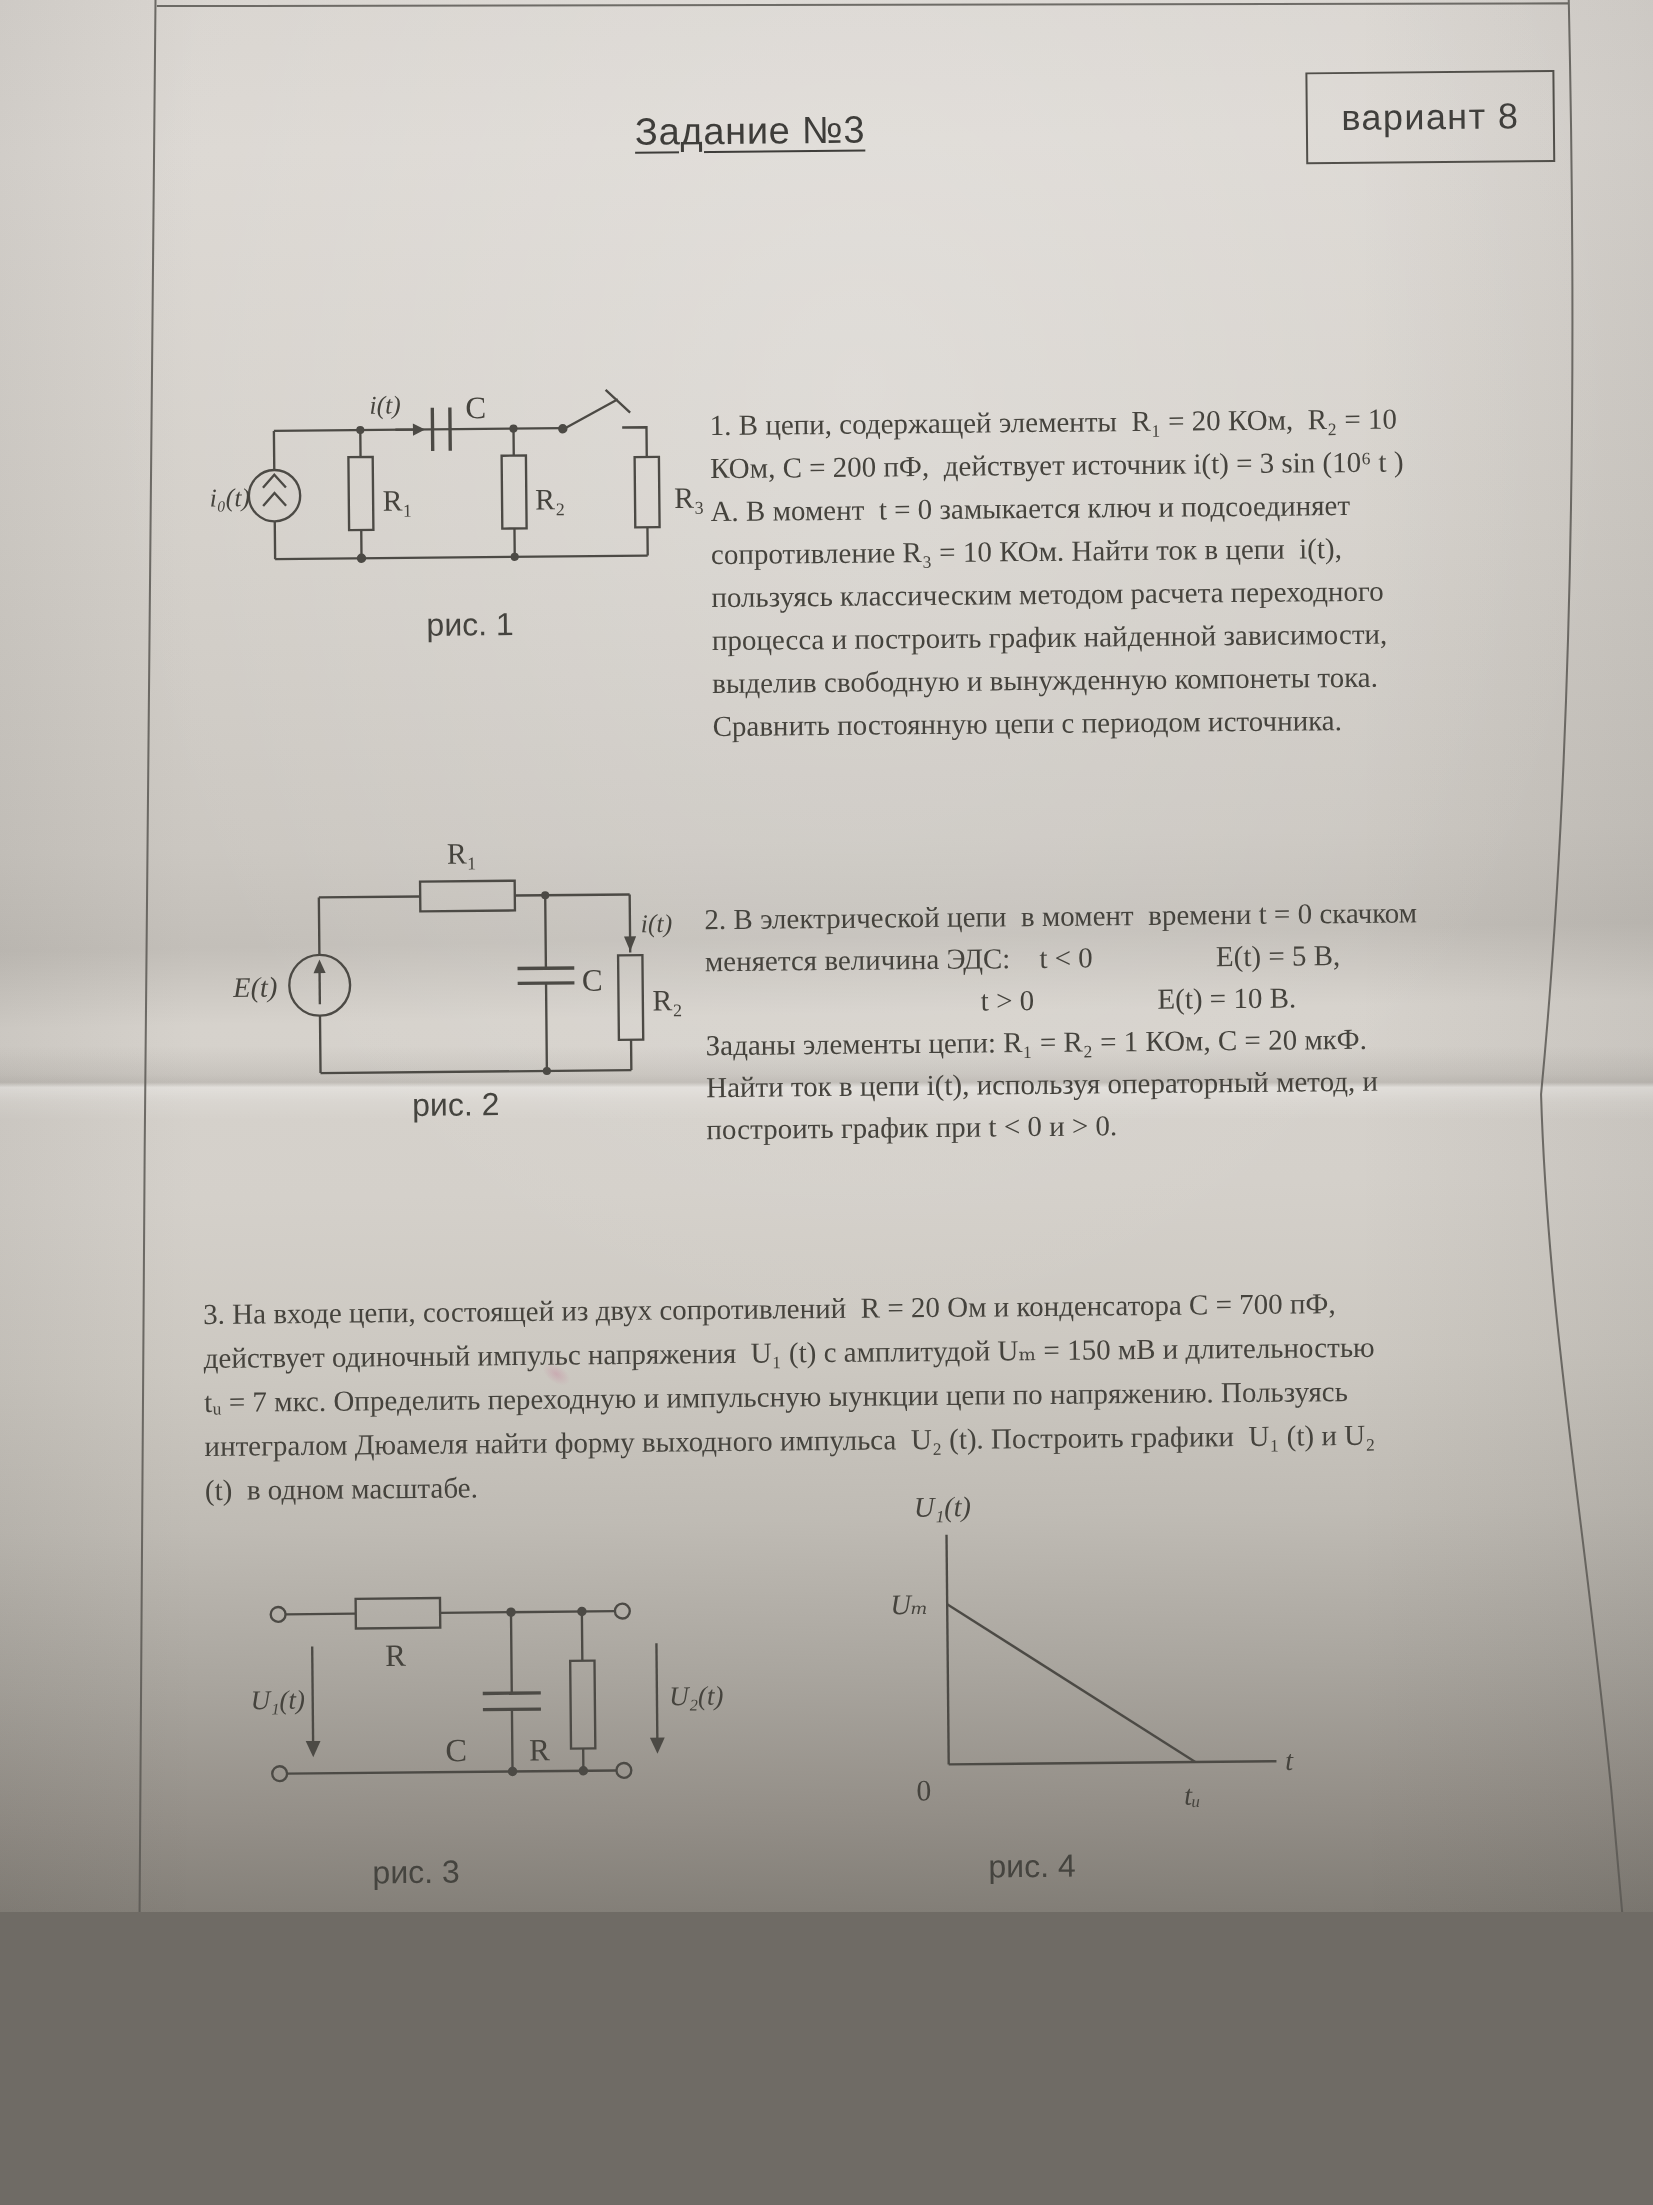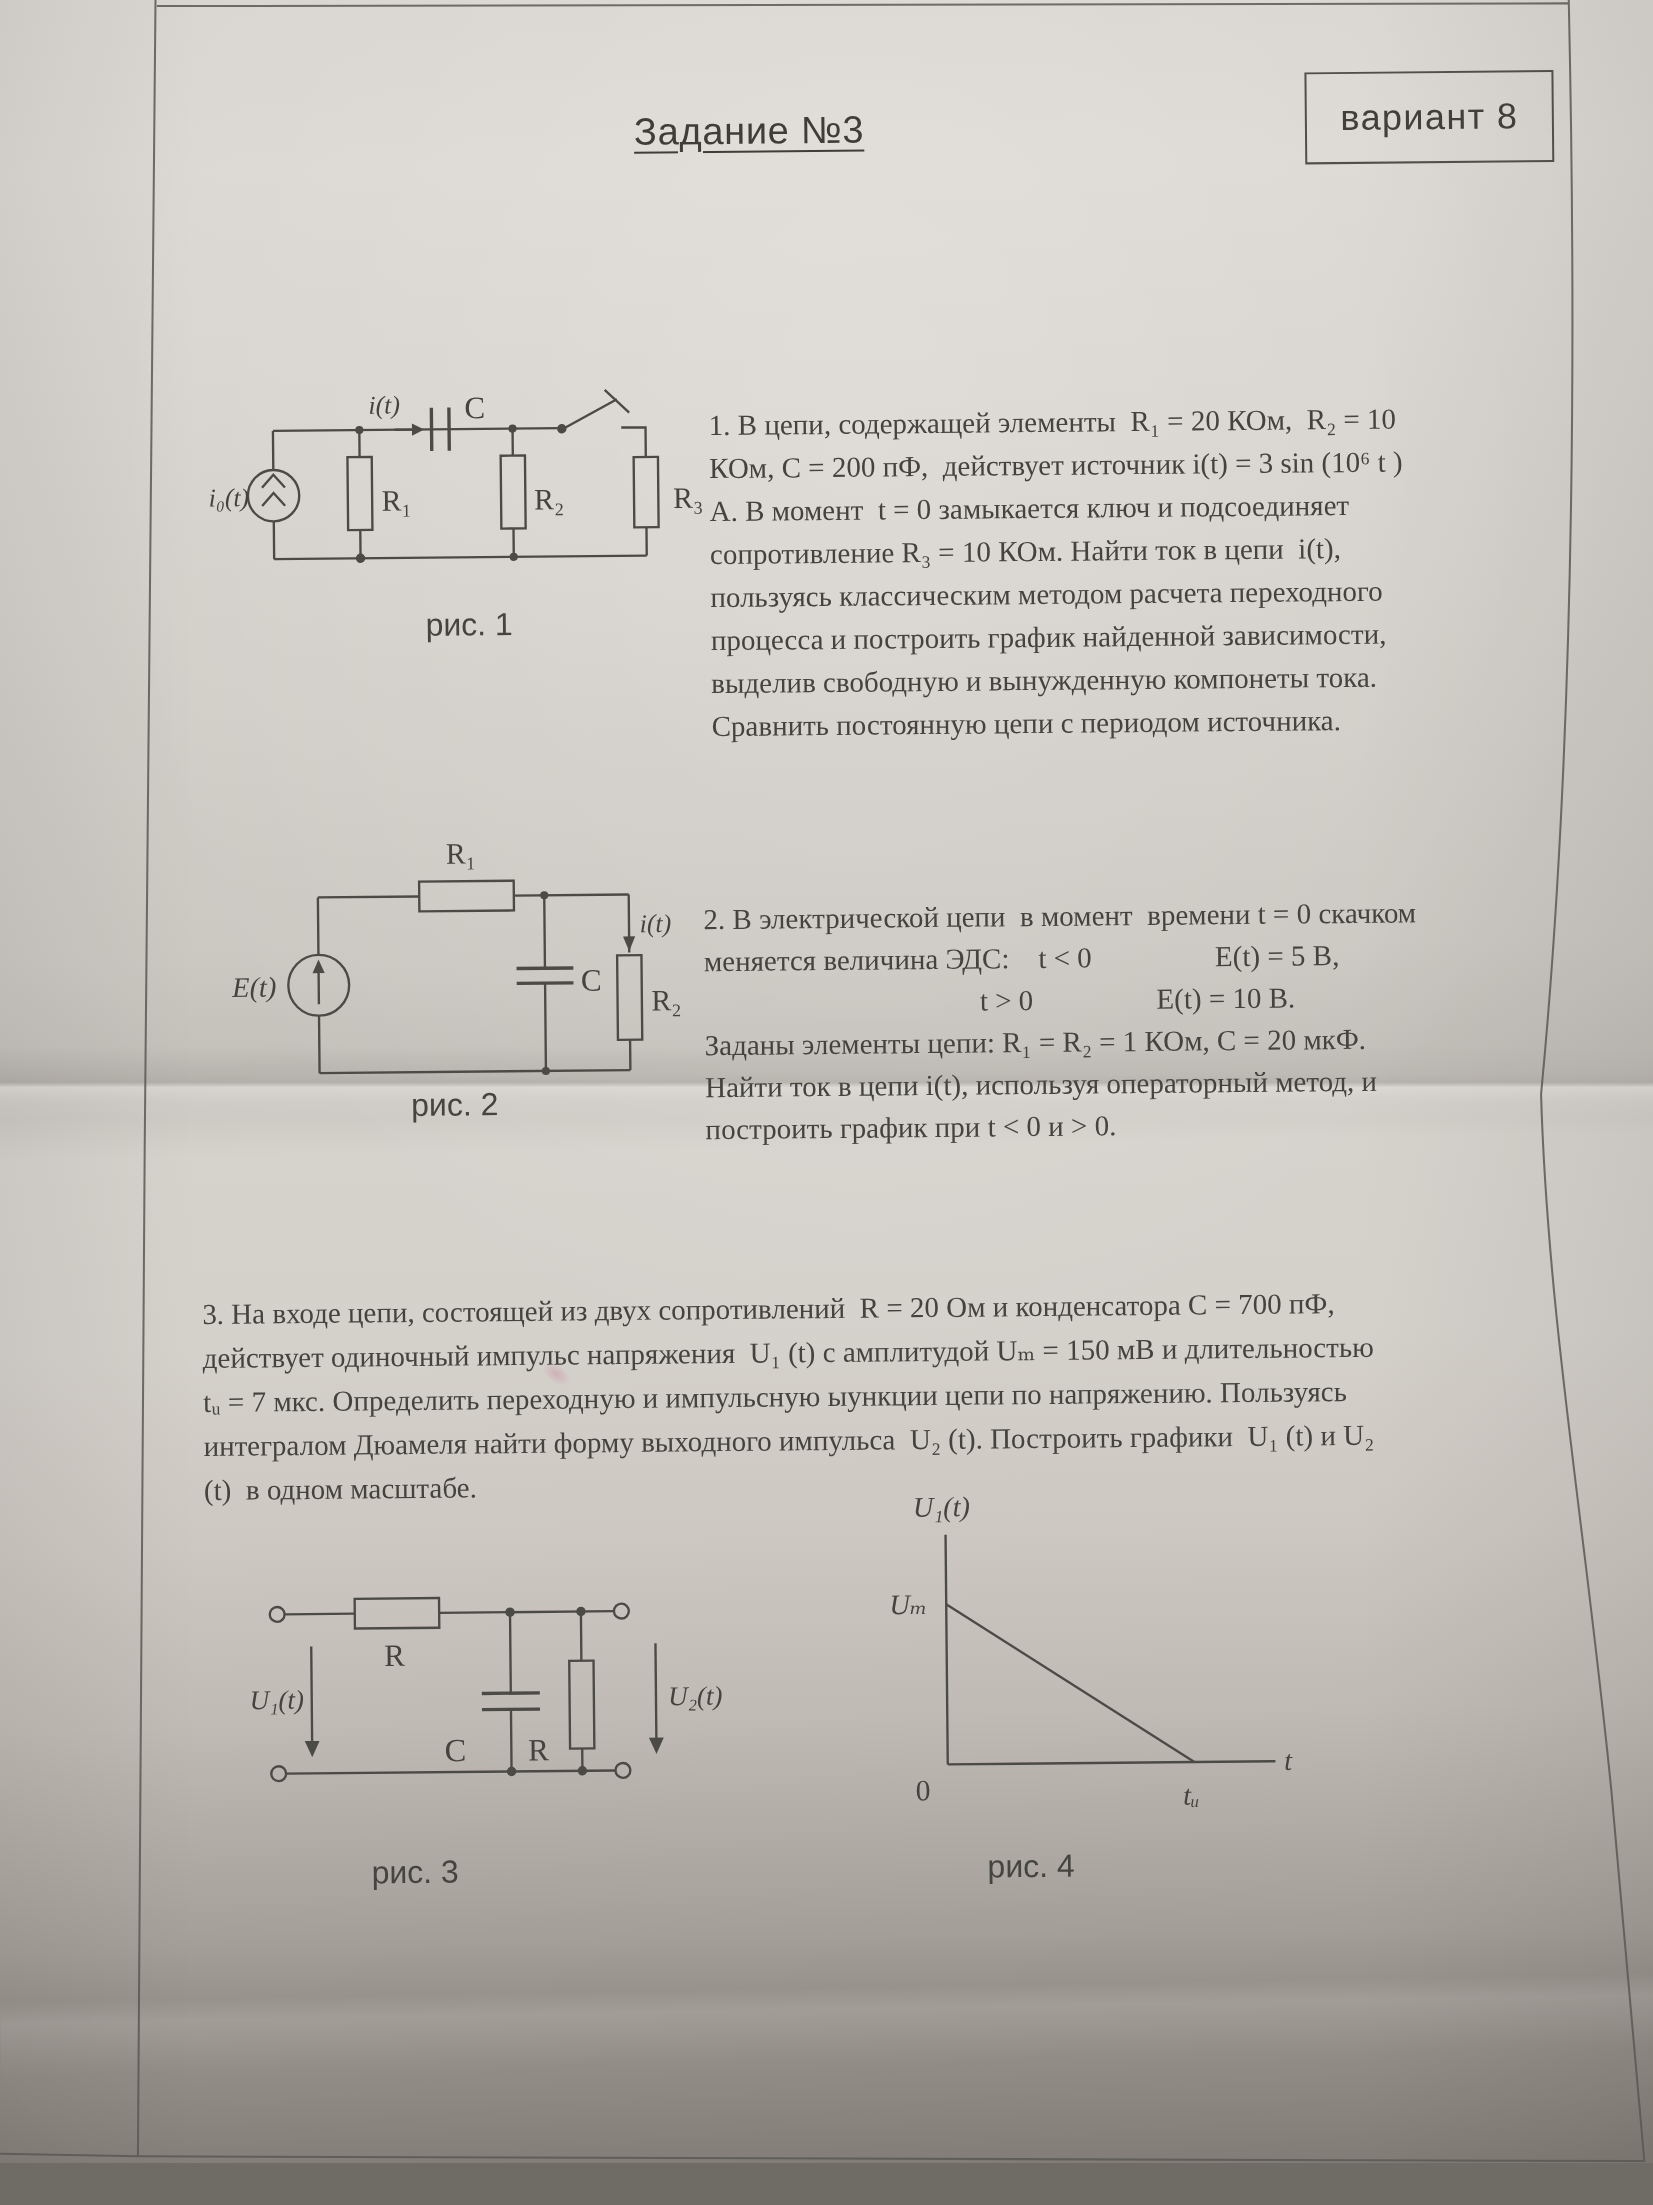--- a/index.html
+++ b/index.html
@@ -1,17 +1,17 @@
 <!DOCTYPE html>
 <html style="font-size:10.8px"><head>
 <meta charset="utf-8">
 <style>
   html,body{margin:0;padding:0;background:#6f6b65;}
   .photo{
-    position:relative;width:1654px;height:2163px;overflow:hidden;
+    position:relative;width:1654px;height:1912px;overflow:hidden;
     background:linear-gradient(179deg,
       #d9d5d0 0%, #dcd8d3 8%, #d4d0ca 28%, #cbc7c1 44%, #c3bfb9 49%,
       #d6d2cc 53%, #d4d0ca 62%, #ccc8c1 71%, #bfbbb4 79%, #a9a59e 87%,
       #948f88 94%, #807c75 100%);
     font-family:"Liberation Serif","DejaVu Serif",serif;
     color:#44423c;
   }
   .shade{position:absolute;inset:0;pointer-events:none;}
   .vignette{
     background:

